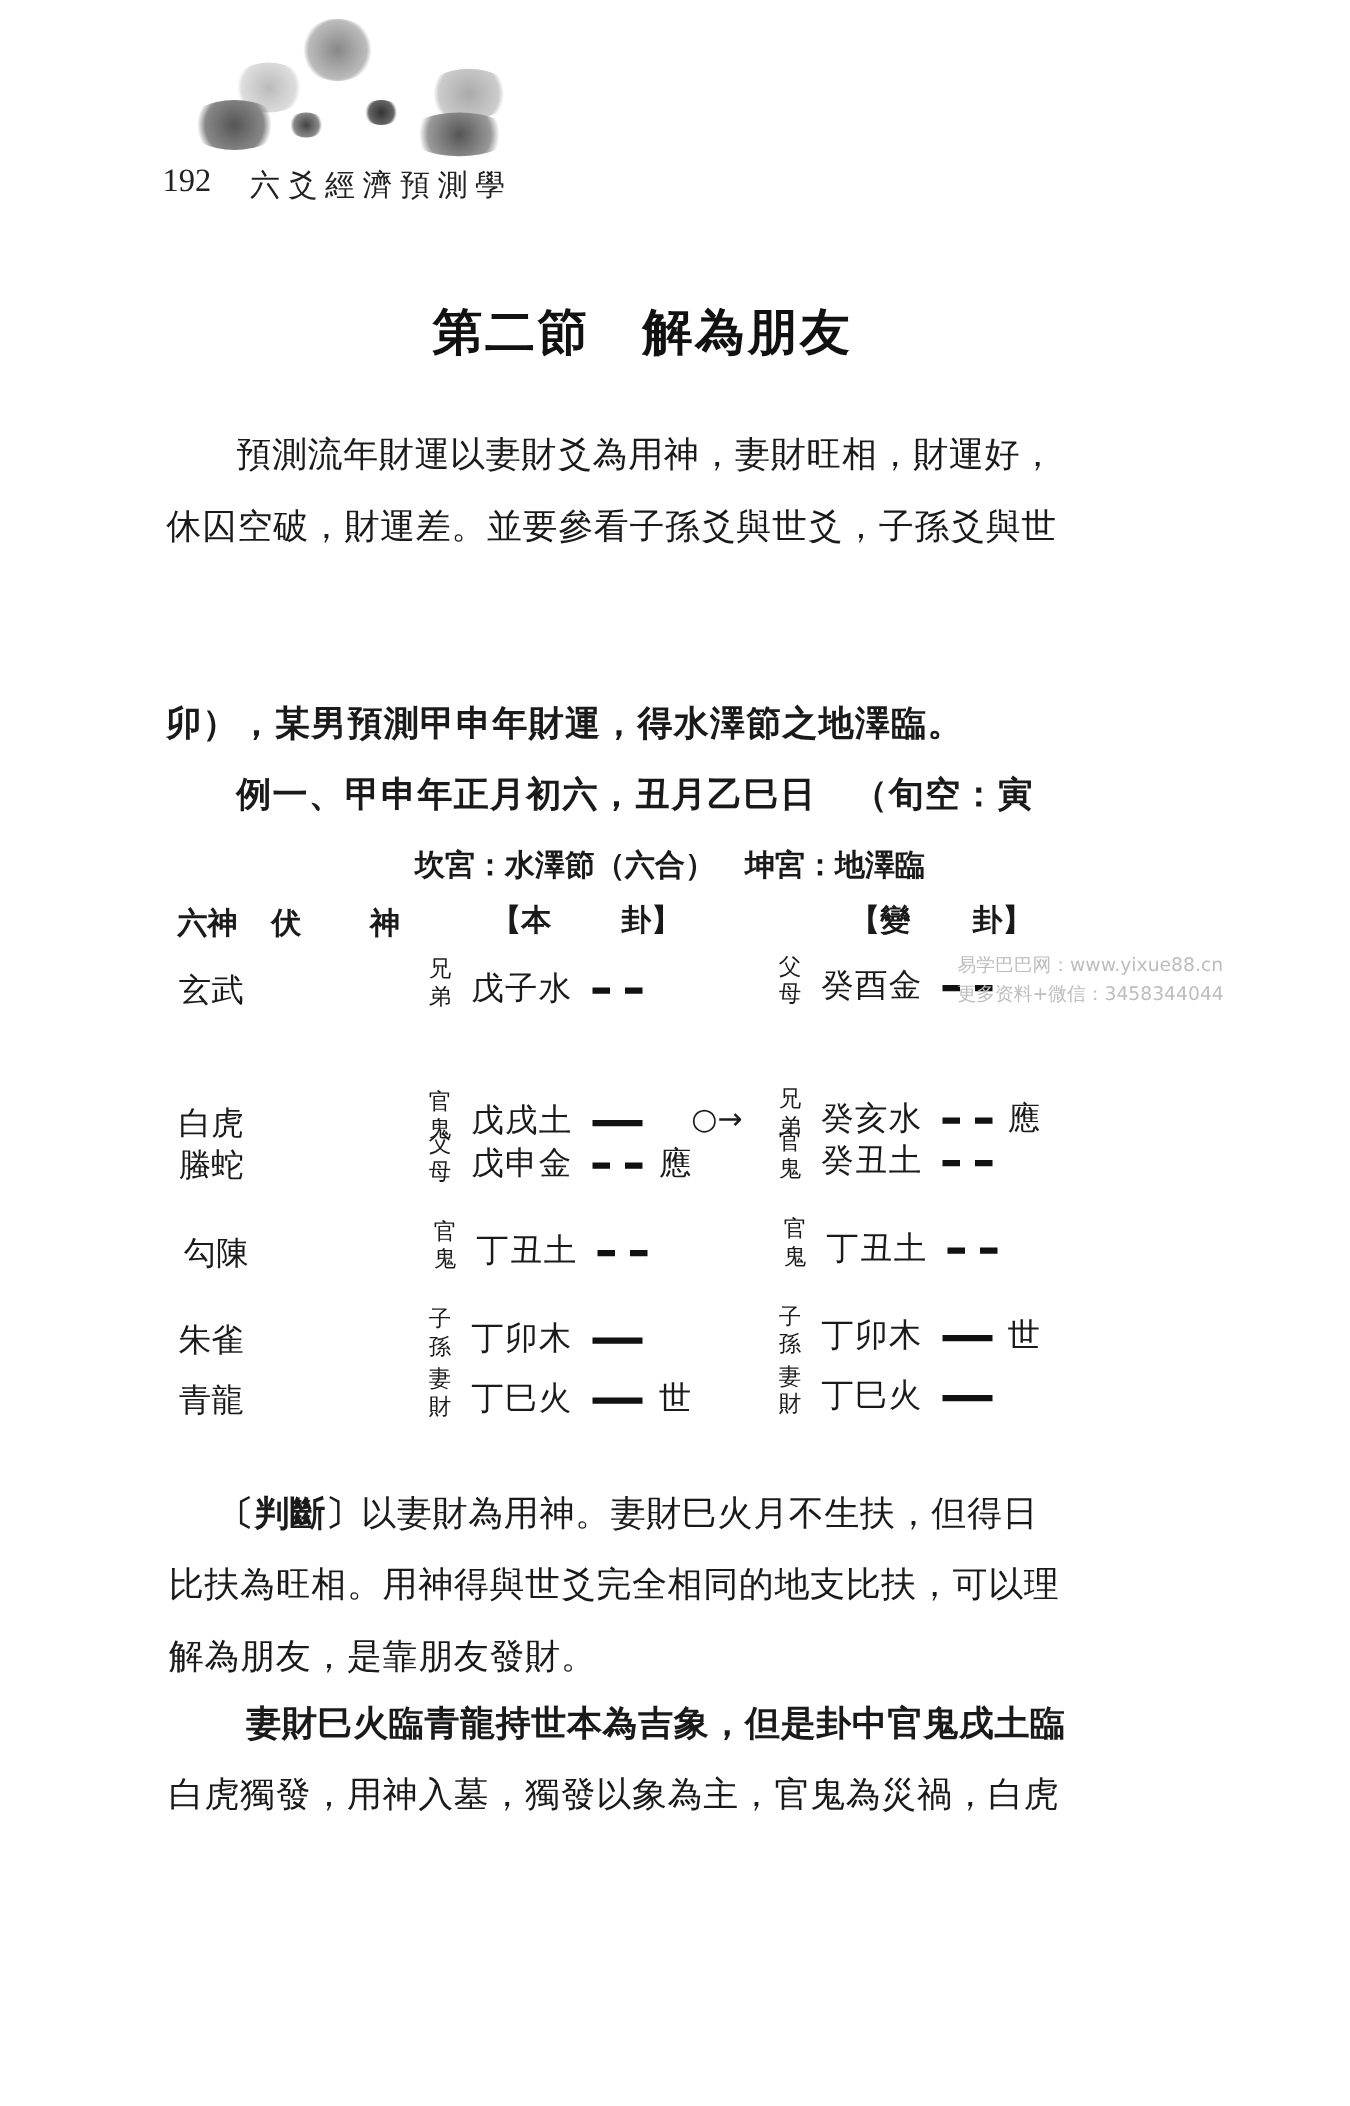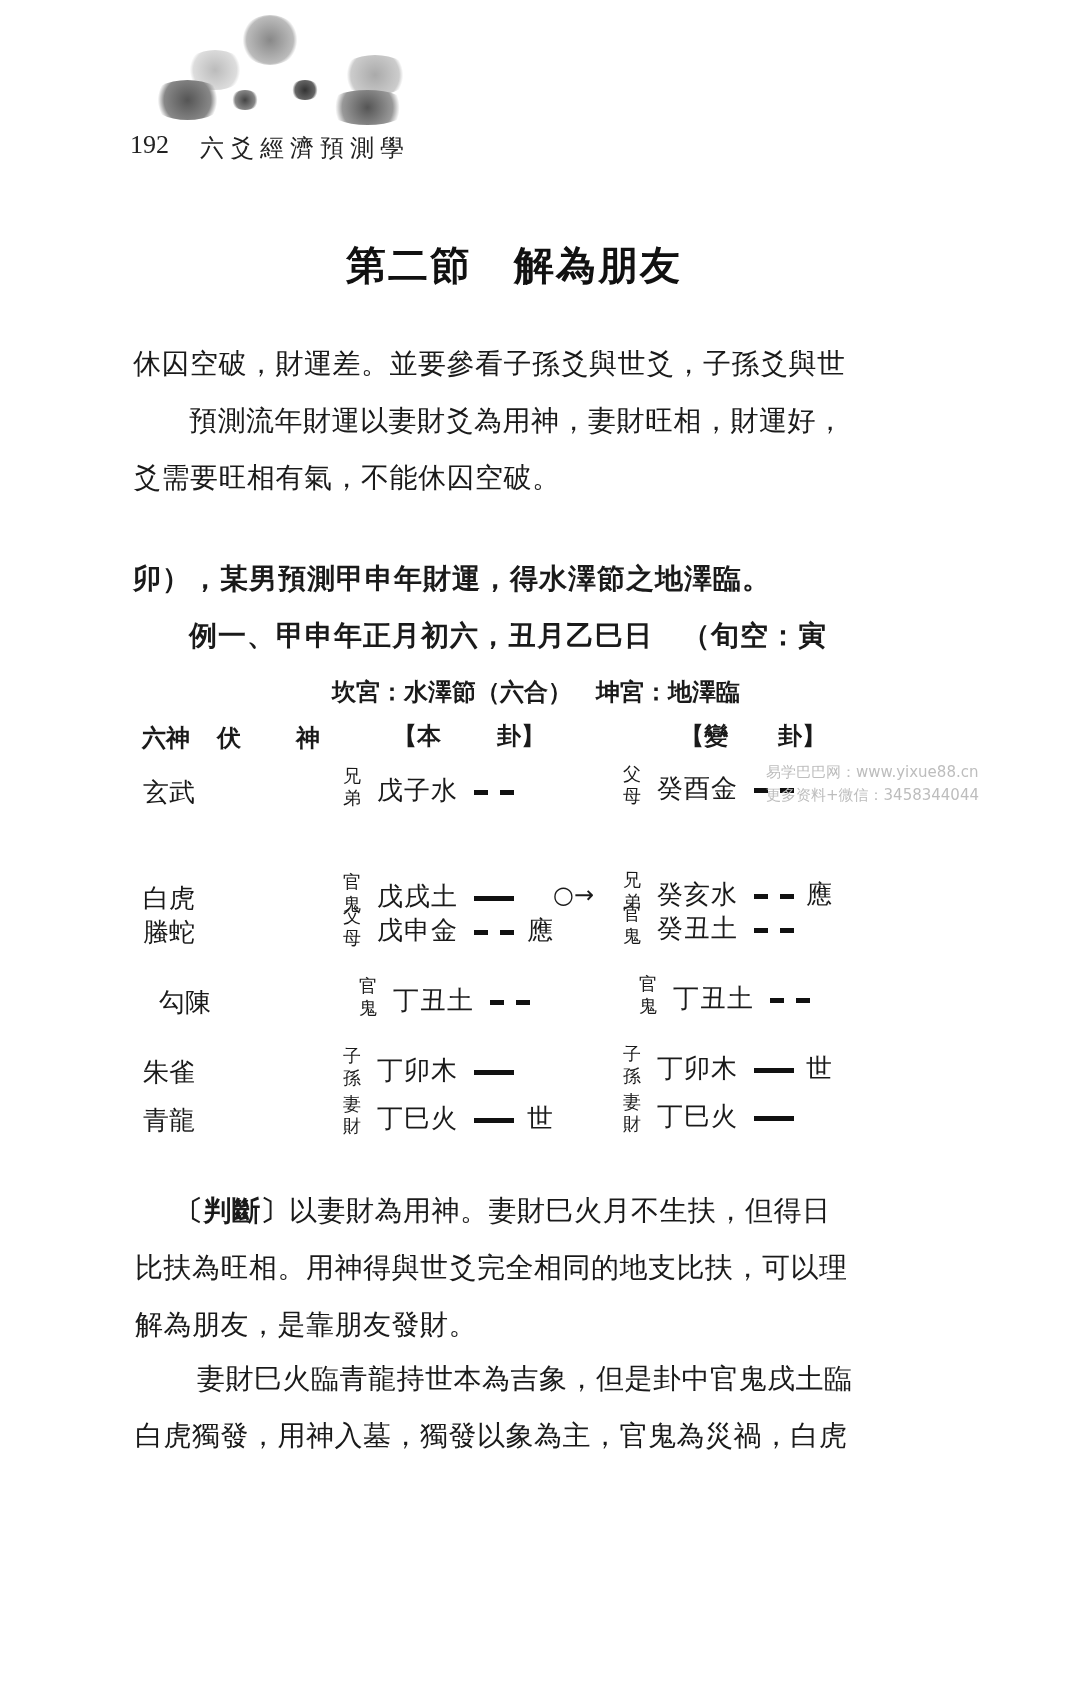--- a/index.html
+++ b/index.html
@@ -39,23 +39,22 @@
   <div class="cloud" style="left:200px;top:45px;width:70px;height:40px;background:radial-gradient(circle,#aaa 0%,#ccc 60%,transparent 70%);"></div>
   <div class="cloud" style="left:185px;top:80px;width:85px;height:35px;background:radial-gradient(circle,#555 0%,#999 55%,transparent 70%);"></div>
 </div>
 
 <div class="abs header-num" style="left:130px;top:130px;">192</div>
 <div class="abs header-title" style="left:200px;top:132px;">六爻經濟預測學</div>
 
 <div class="abs section-title" style="left:346px;top:238px;">第二節　解為朋友</div>
 
 <div class="abs para" style="left:133px;top:335px;width:780px;">
+  <div style="padding-left:56px;">預測流年財運以妻財爻為用神，妻財旺相，財運好，</div>
   <div>休囚空破，財運差。並要參看子孫爻與世爻，子孫爻與世</div>
-  <div style="padding-left:56px;">預測流年財運以妻財爻為用神，妻財旺相，財運好，</div>
-  <div>爻需要旺相有氣，不能休囚空破。</div>
 </div>
 
 <div class="abs example" style="left:133px;top:550px;width:800px;">
   <div>卯），某男預測甲申年財運，得水澤節之地澤臨。</div>
   <div style="padding-left:56px;">例一、甲申年正月初六，丑月乙巳日　（旬空：寅</div>
 </div>
 
 <div class="abs palace" style="left:332px;top:676px;">坎宮：水澤節（六合）　坤宮：地澤臨</div>
 
 <div class="abs colhead" style="left:142px;top:722px;">六神</div>
@@ -98,21 +97,21 @@
   <div class="abs rel" style="left:341px;top:22px;">母</div>
   <div class="abs branch" style="left:377px;top:8px;">戊申金</div>
   <div class="yin" style="left:474px;top:25px;"></div>
   <div class="abs mark" style="left:527px;top:8px;">應</div>
   <div class="abs rel" style="left:621px;top:-2px;">官</div>
   <div class="abs rel" style="left:621px;top:20px;">鬼</div>
   <div class="abs branch" style="left:657px;top:6px;">癸丑土</div>
   <div class="yin" style="left:754px;top:23px;"></div>
 </div>
 
-<div class="abs" style="left:16px;top:975px;width:942px;height:60px;">
+<div class="abs" style="left:4px;top:975px;width:942px;height:60px;">
   <div class="abs spirit" style="left:143px;top:10px;">勾陳</div>
   <div class="abs rel" style="left:341px;top:0;">官</div>
   <div class="abs rel" style="left:341px;top:22px;">鬼</div>
   <div class="abs branch" style="left:377px;top:8px;">丁丑土</div>
   <div class="yin" style="left:474px;top:25px;"></div>
   <div class="abs rel" style="left:621px;top:-2px;">官</div>
   <div class="abs rel" style="left:621px;top:20px;">鬼</div>
   <div class="abs branch" style="left:657px;top:6px;">丁丑土</div>
   <div class="yin" style="left:754px;top:23px;"></div>
 </div>
@@ -148,15 +147,15 @@
 
 <div class="abs para" style="left:135px;top:1182px;width:780px;">
   <div style="padding-left:40px;">
     <span style="font-weight:bold;">〔判斷〕</span><span>以妻財為用神。妻財巳火月不生扶，但得日</span>
   </div>
   <div>比扶為旺相。用神得與世爻完全相同的地支比扶，可以理</div>
   <div>解為朋友，是靠朋友發財。</div>
 </div>
 
 <div class="abs para" style="left:135px;top:1350px;width:780px;">
-  <div style="padding-left:62px;">妻財巳火臨青龍持世本為吉象，但是卦中官鬼戌土臨</div>
+  <div style="padding-left:62px;font-weight:bold;">妻財巳火臨青龍持世本為吉象，但是卦中官鬼戌土臨</div>
   <div>白虎獨發，用神入墓，獨發以象為主，官鬼為災禍，白虎</div>
 </div>
 
 </body></html>

